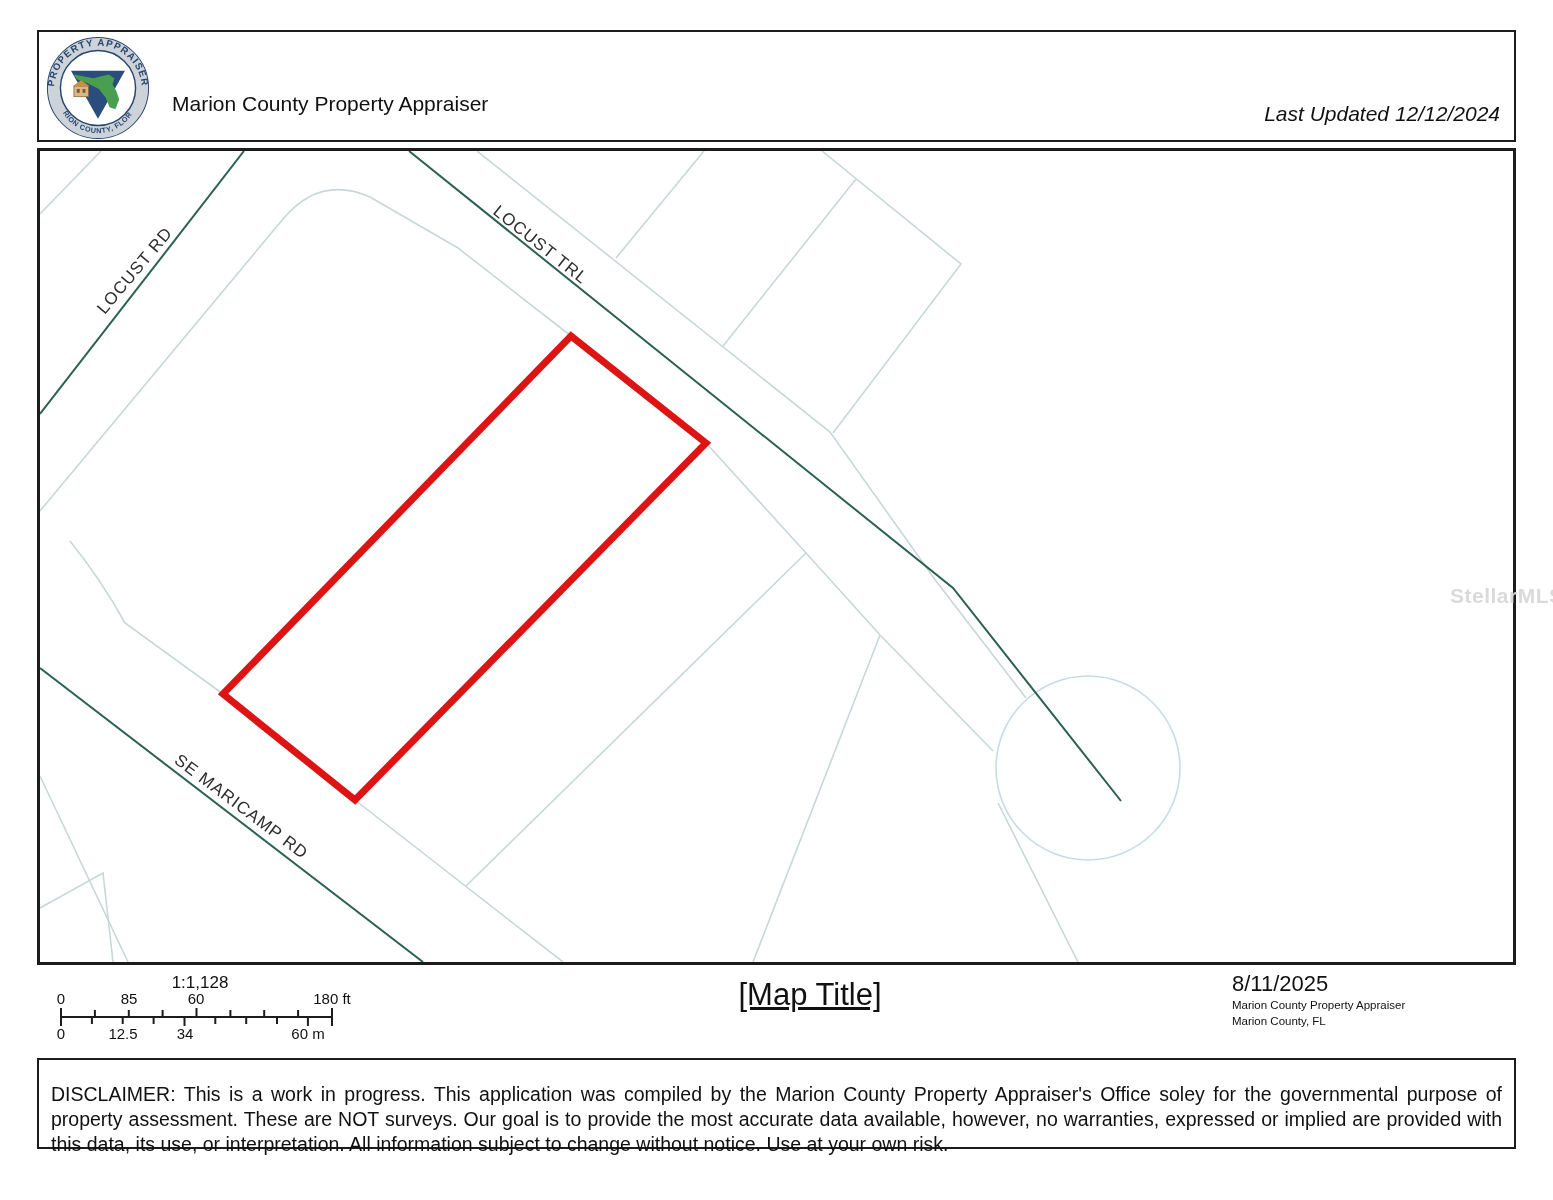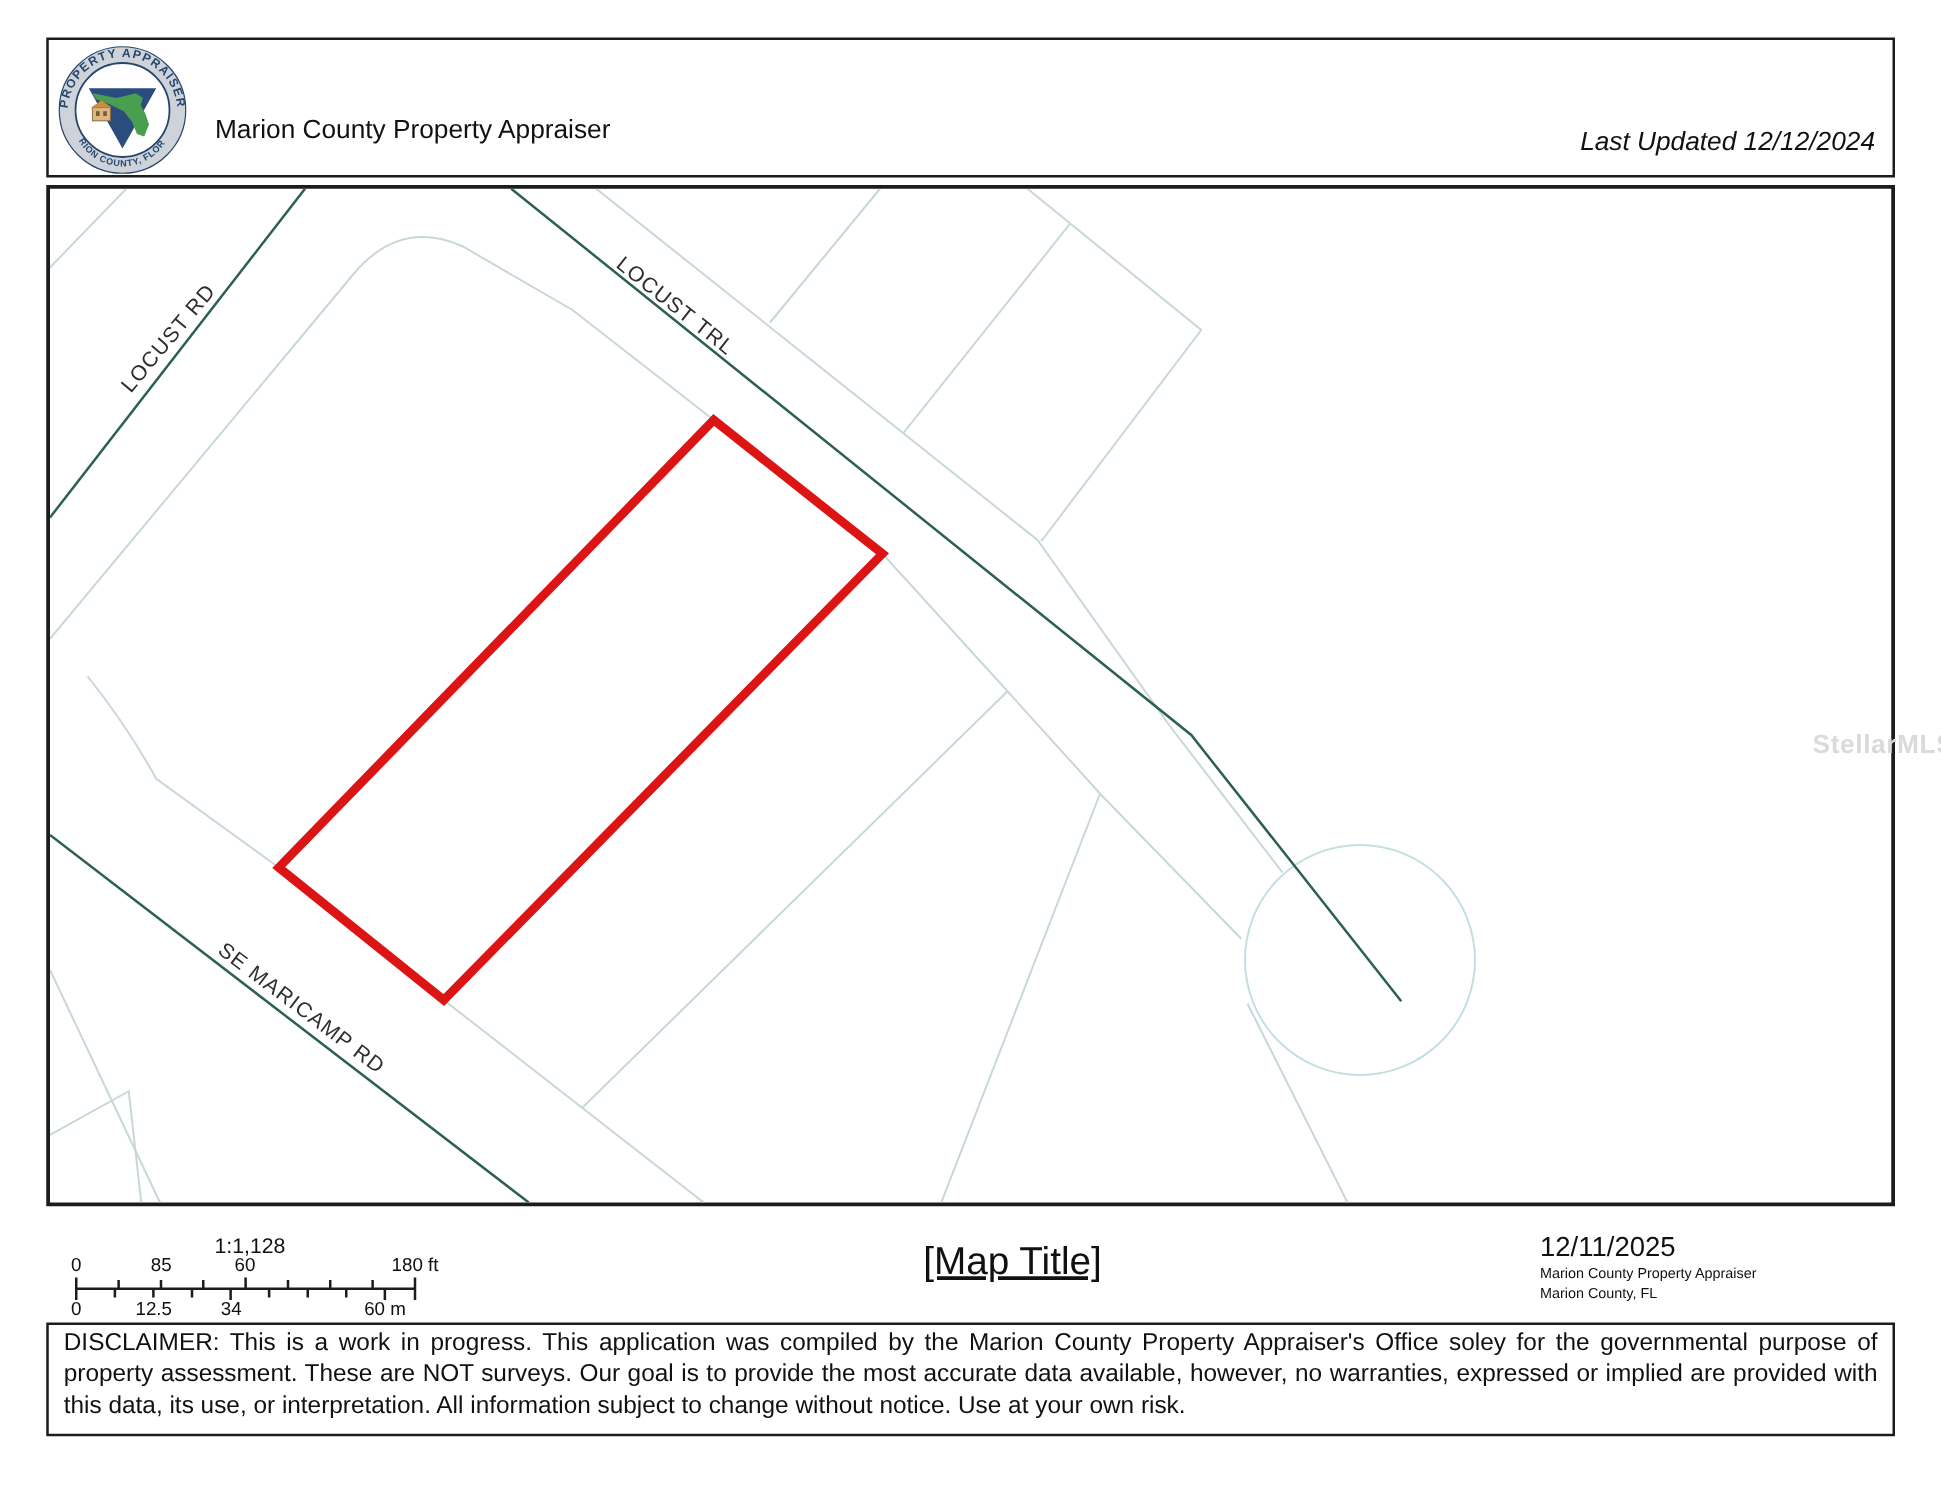--- a/index.html
+++ b/index.html
@@ -12,32 +12,32 @@
   #hdr-title{position:absolute;left:132px;top:22px;font-size:29px;font-weight:bold;letter-spacing:.2px;}
   #hdr-sub{position:absolute;left:133px;top:60px;font-size:21px;}
   #hdr-updated{position:absolute;right:14px;top:70px;font-size:21px;font-style:italic;}
 
   
   #mapbox{left:37px;top:148px;width:1479px;height:817px;border-width:3px;}
   #mapsvg{position:absolute;left:0;top:0;width:1473px;height:811px;}
   #watermark{position:absolute;left:1450px;top:584px;font-size:21px;font-weight:600;color:#dadada;letter-spacing:.5px;z-index:5;}
 
   
-  #scalestrip{position:absolute;left:37px;top:965px;width:1479px;height:92px;margin-top:14px;}
+  #scalestrip{position:absolute;left:37px;top:965px;width:1479px;height:92px;}
   #ratio{position:absolute;left:163px;top:8px;transform:translateX(-50%);font-size:17px;}
   .ftlbl,.mlbl{position:absolute;transform:translateX(-50%);font-size:15px;white-space:nowrap;}
   .ftlbl{top:25px;} .mlbl{top:60px;}
   #ruler{position:absolute;left:14px;top:39px;width:292px;height:26px;}
   #maptitle{position:absolute;left:773px;top:12px;transform:translateX(-50%);font-size:31px;text-decoration:underline;}
   #dateblock{position:absolute;left:1195px;top:6px;}
   #date-big{font-size:22px;}
   .date-small{font-size:11.5px;line-height:16px;}
 
   
-  #disclaimer{left:37px;top:1058px;width:1479px;height:91px;padding:2px 12px;font-size:19.5px;line-height:25px;text-align:justify;}
+  #disclaimer{left:37px;top:1058px;width:1479px;height:91px;padding:22px 12px;font-size:19.5px;line-height:25px;text-align:justify;}
 
   svg text{font-family:"Liberation Sans",sans-serif;}
 </style>
 </head>
 <body>
 
 <div class="box" id="header">
   <svg id="logo" viewBox="0 0 110 110">
     <circle cx="55" cy="55" r="52" fill="#ffffff" stroke="#26466e" stroke-width="2"></circle>
     <circle cx="55" cy="55" r="45.5" fill="none" stroke="#ced3da" stroke-width="13"></circle>
@@ -131,19 +131,19 @@
   </svg>
 
   <span class="mlbl" style="left:24px">0</span>
   <span class="mlbl" style="left:86px">12.5</span>
   <span class="mlbl" style="left:148px">34</span>
   <span class="mlbl" style="left:271px">60 m</span>
 
   <div id="maptitle">[Map Title]</div>
 
   <div id="dateblock">
-    <div id="date-big">12/11/2025</div>
+    <div id="date-big">8/11/2025</div>
     <div class="date-small">Marion County Property Appraiser</div>
     <div class="date-small">Marion County, FL</div>
   </div>
 </div>
 
 <div class="box" id="disclaimer">DISCLAIMER: This is a work in progress. This application was compiled by the Marion County Property Appraiser's Office soley for the governmental purpose of property assessment. These are NOT surveys. Our goal is to provide the most accurate data available, however, no warranties, expressed or implied are provided with this data, its use, or interpretation. All information subject to change without notice. Use at your own risk.</div>
 
 </body></html>

